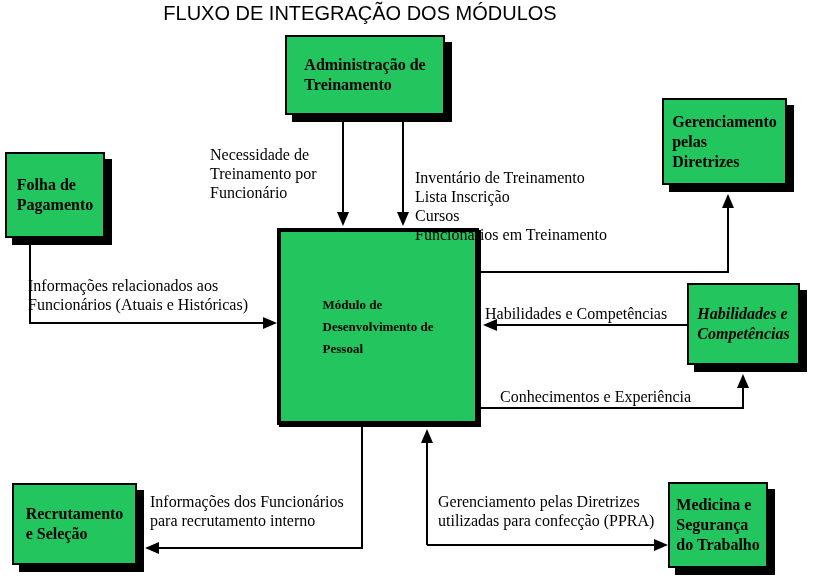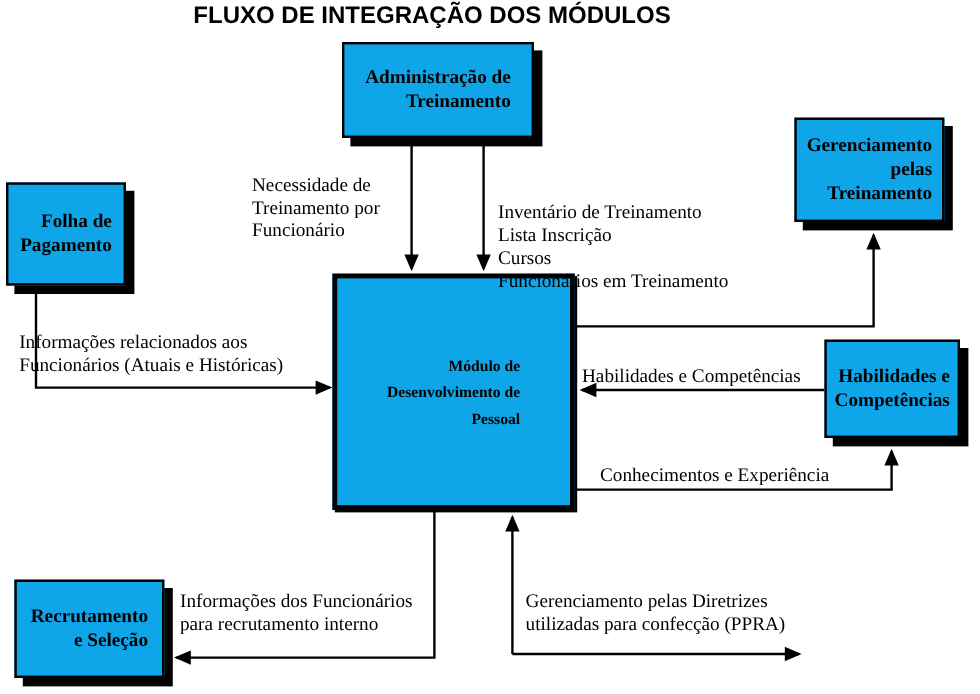--- a/index.html
+++ b/index.html
@@ -8,30 +8,30 @@
     width:817px;height:578px;
     background:#ffffff;
     font-family:"Liberation Serif","DejaVu Serif",serif;
     color:#000;
     overflow:hidden;
   }
   .title{
     position:absolute;left:0;top:2px;width:720px;
     text-align:center;
     font-family:"Liberation Sans","DejaVu Sans",sans-serif;
-    font-weight:bold;font-size:20px;letter-spacing:0px;
+    font-weight:normal;font-size:20px;letter-spacing:0px;
     white-space:pre-line;
   }
   .node{
     position:absolute;
-    background:#0ea5e9;
+    background:#22c55e;
     border:2px solid #000;
     box-shadow:7px 7px 0 0 #000;
     display:flex;align-items:center;justify-content:center;
-    text-align:right;
+    text-align:left;
     font-weight:bold;font-size:16px;line-height:20px;
     white-space:pre-line;
     box-sizing:border-box;
     z-index:2;
   }
   .node.main{
     border-width:4px;
     box-shadow:2px 2px 0 0 #000;
     font-size:13px;line-height:22px;
   }
@@ -67,51 +67,54 @@
       <polyline points="427,545 427,431" marker-end="url(#ah)"></polyline>
       <polyline points="427,545 666,545" marker-end="url(#ah)"></polyline>
     </g>
   </svg>
 
   <div class="node" style="left:285px;top:35px;width:160px;height:80px;">Administração de
 Treinamento</div>
 
   <div class="node" style="left:662px;top:98px;width:125px;height:87px;">Gerenciamento
 pelas
-Treinamento</div>
+Diretrizes</div>
 
   <div class="node" style="left:5px;top:152px;width:100px;height:86px;">Folha de
 Pagamento</div>
 
   <div class="node main" style="left:277px;top:228px;width:202px;height:197px;">Módulo de
 Desenvolvimento de
 Pessoal</div>
 
-  <div class="node" style="left:687px;top:283px;width:113px;height:82px;">Habilidades e
+  <div class="node" style="left:687px;top:283px;width:113px;height:82px;font-style:italic;">Habilidades e
 Competências</div>
 
   <div class="node" style="left:12px;top:483px;width:125px;height:82px;">Recrutamento
 e Seleção</div>
 
+  <div class="node" style="left:668px;top:482px;width:100px;height:86px;">Medicina e
+Segurança
+do Trabalho</div>
 
   <div class="edge-label" style="left:210px;top:145px;">Necessidade de
 Treinamento por
 Funcionário</div>
 
   <div class="edge-label" style="left:415px;top:136px;margin-top:32px;">Inventário de Treinamento
 Lista Inscrição
 Cursos
 Funcionários em Treinamento</div>
 
 
   <div class="edge-label" style="left:485px;top:304px;">Habilidades e Competências</div>
 
   <div class="edge-label" style="left:500px;top:387px;">Conhecimentos e Experiência</div>
 
-  <div class="edge-label" style="left:16px;top:276px;">Informações relacionados aos
+  <div class="edge-label" style="left:28px;top:276px;">Informações relacionados aos
 Funcionários (Atuais e Históricas)</div>
 
   <div class="edge-label" style="left:150px;top:492px;">Informações dos Funcionários
 para recrutamento interno</div>
 
   <div class="edge-label" style="left:438px;top:492px;">Gerenciamento pelas Diretrizes
 utilizadas para confecção (PPRA)</div>
 
 </div>
 

